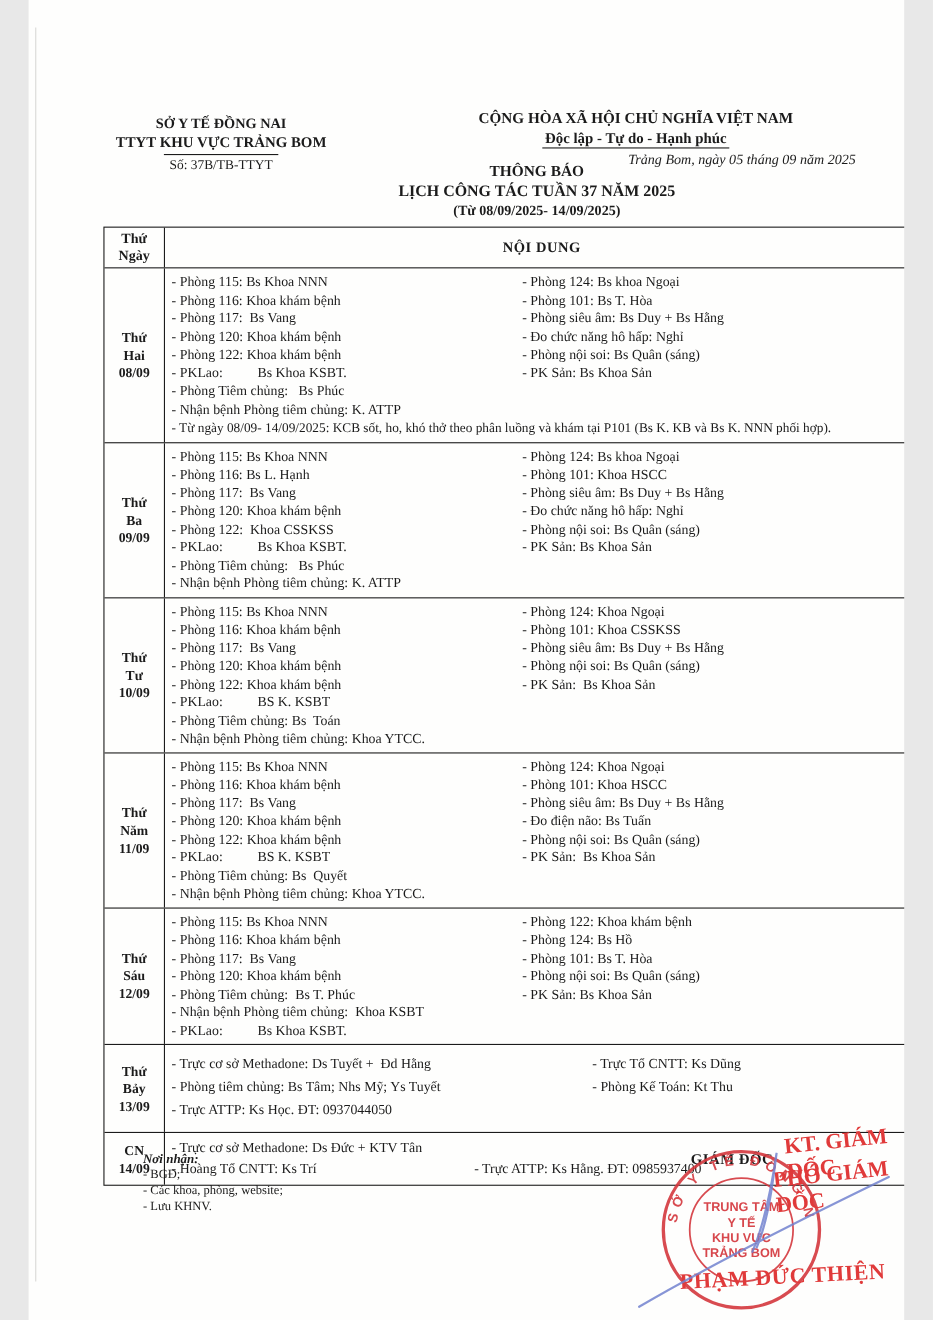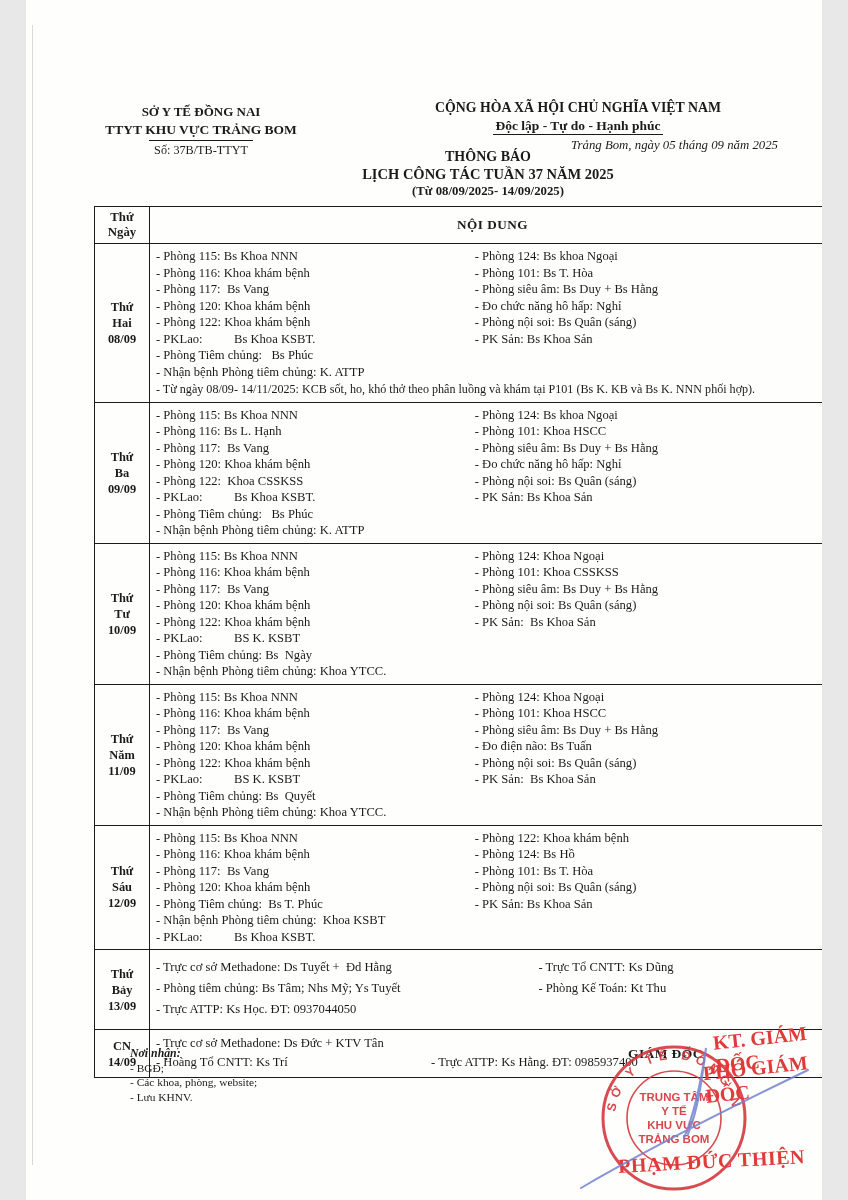--- a/index.html
+++ b/index.html
@@ -112,21 +112,21 @@
               </div>
               <div class="col right">
                 <div class="item">- Phòng 124: Bs khoa Ngoại</div>
                 <div class="item">- Phòng 101: Bs T. Hòa</div>
                 <div class="item">- Phòng siêu âm: Bs Duy + Bs Hằng</div>
                 <div class="item">- Đo chức năng hô hấp: Nghỉ</div>
                 <div class="item">- Phòng nội soi: Bs Quân (sáng)</div>
                 <div class="item">- PK Sản: Bs Khoa Sản</div>
               </div>
             </div>
-            <div class="item full">- Từ ngày 08/09- 14/11/2025: KCB sốt, ho, khó thở theo phân luồng và khám tại P101 (Bs K. KB và Bs K. NNN phối hợp).</div>
+            <div class="item full">- Từ ngày 08/09- 14/09/2025: KCB sốt, ho, khó thở theo phân luồng và khám tại P101 (Bs K. KB và Bs K. NNN phối hợp).</div>
           </div>
         </div>
         <div class="trow">
           <div class="day-cell">
             <div>Thứ</div>
             <div>Ba</div>
             <div>09/09</div>
           </div>
           <div class="content-cell">
             <div class="cols">
@@ -159,21 +159,21 @@
           </div>
           <div class="content-cell">
             <div class="cols">
               <div class="col left">
                 <div class="item">- Phòng 115: Bs Khoa NNN</div>
                 <div class="item">- Phòng 116: Khoa khám bệnh</div>
                 <div class="item">- Phòng 117:  Bs Vang</div>
                 <div class="item">- Phòng 120: Khoa khám bệnh</div>
                 <div class="item">- Phòng 122: Khoa khám bệnh</div>
                 <div class="item">- PKLao:          BS K. KSBT</div>
-                <div class="item">- Phòng Tiêm chủng: Bs  Ngày</div>
+                <div class="item">- Phòng Tiêm chủng: Bs  Toán</div>
                 <div class="item">- Nhận bệnh Phòng tiêm chủng: Khoa YTCC.</div>
               </div>
               <div class="col right">
                 <div class="item">- Phòng 124: Khoa Ngoại</div>
                 <div class="item">- Phòng 101: Khoa CSSKSS</div>
                 <div class="item">- Phòng siêu âm: Bs Duy + Bs Hằng</div>
                 <div class="item">- Phòng nội soi: Bs Quân (sáng)</div>
                 <div class="item">- PK Sản:  Bs Khoa Sản</div>
               </div>
             </div>

